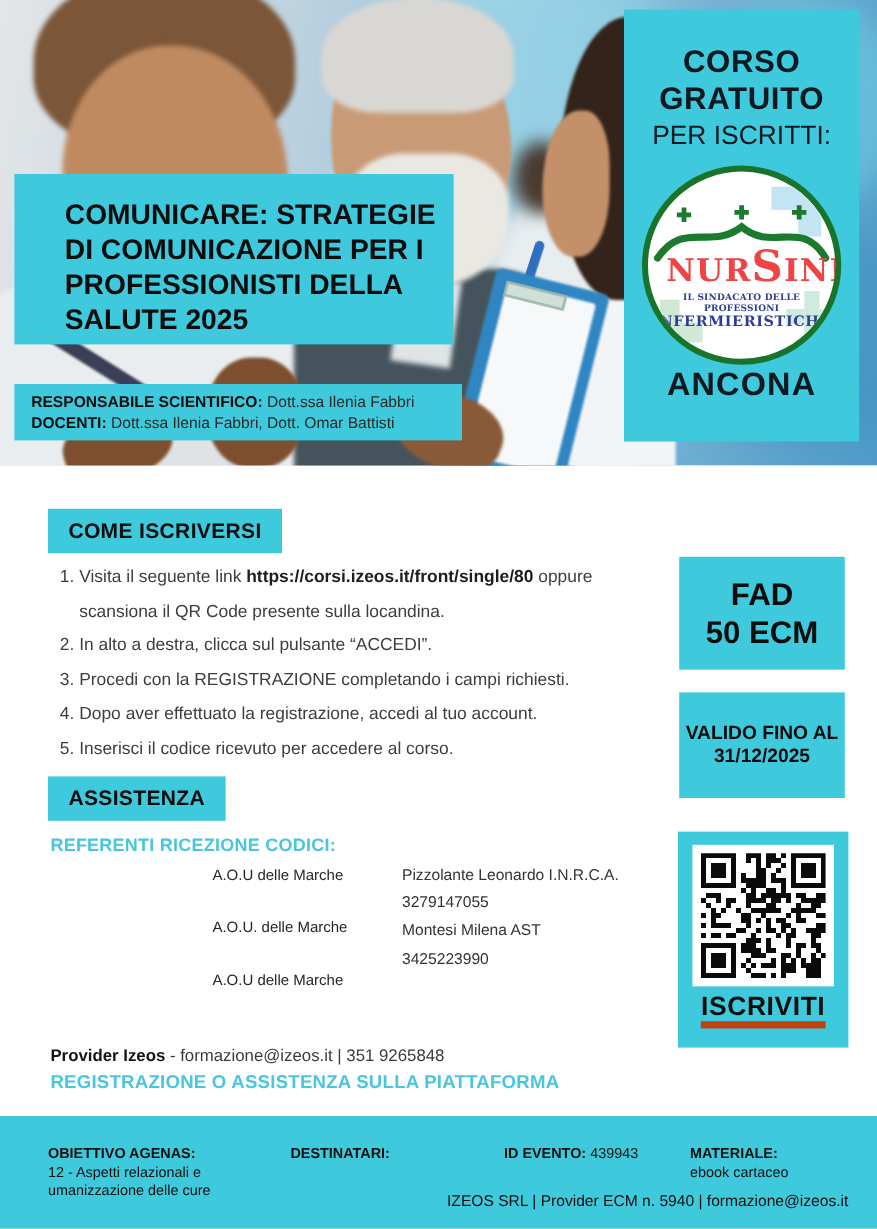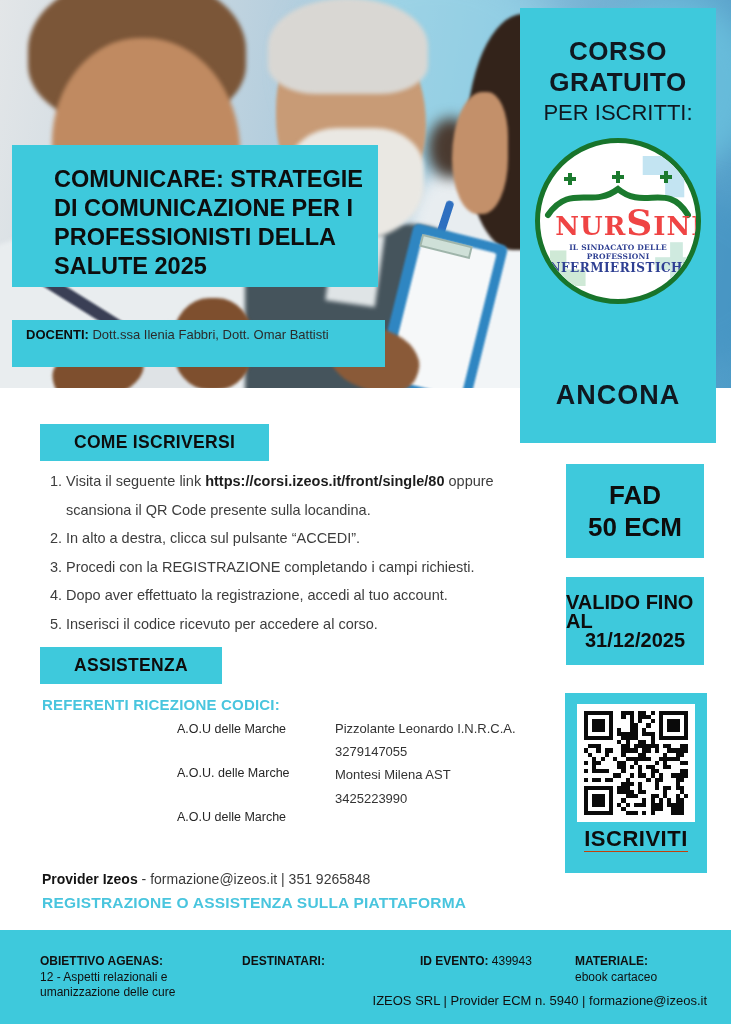--- a/index.html
+++ b/index.html
@@ -36,21 +36,21 @@
   .pen { left:428px; top:198px; width:8px; height:122px; background:#2e6fc0; transform:rotate(18deg); border-radius:4px; filter:blur(.5px); }
   .clipboard { left:393px; top:232px; width:97px; height:165px; background:#2f86c2; transform:rotate(14deg); border-radius:6px; filter:blur(1px); }
   .paper { left:404px; top:242px; width:76px; height:148px; background:#f6f8f9; transform:rotate(14deg); border-radius:3px; filter:blur(1px); }
   .clip { left:420px; top:240px; width:52px; height:13px; background:#cfe0d8; border:2px solid #9fb5ab; transform:rotate(14deg); filter:blur(.5px); }
   .tablet { left:66px; top:328px; width:152px; height:72px; background:#dfe3e6; transform:rotate(-12deg); border-radius:8px; filter:blur(1.5px); }
   .hand1 { left:52px; top:343px; width:92px; height:56px; background:#7e4f2e; border-radius:45%; transform:rotate(-15deg); filter:blur(1.5px); }
   .hand2 { left:173px; top:298px; width:80px; height:92px; background:#7e4f2e; border-radius:45%; filter:blur(1.5px); }
   .hand3 { left:328px; top:328px; width:92px; height:62px; background:#8a5a38; border-radius:45%; transform:rotate(20deg); filter:blur(1.5px); }
 
   
-  .promo { left:520px; top:8px; width:196px; height:435px; background:#3ec9dc;
+  .promo { left:520px; top:8px; width:196px; height:360px; background:#3ec9dc;
     display:flex; flex-direction:column; align-items:center; text-align:center; color:#101820; }
   .promo-l1, .promo-l2 { font-size:26px; font-weight:800; line-height:31px; letter-spacing:.5px; }
   .promo-l1 { margin-top:28px; }
   .promo-l3 { font-size:22px; font-weight:400; line-height:30px; }
   .logo-circle { position:relative; width:166px; height:166px; margin-top:10px; background:#fff;
     border:5px solid #18742b; border-radius:50%; overflow:hidden;
     display:flex; flex-direction:column; align-items:center; }
   .lcross { position:absolute; font-weight:700; line-height:1; }
   .lc1 { right:-14px; top:-18px; font-size:84px; color:#c3e4f2; }
   .lc2 { left:-12px; bottom:-16px; font-size:72px; color:#cfe9d6; }
@@ -67,42 +67,42 @@
 
   
   .title-block { left:12px; top:145px; width:366px; height:142px; background:#3ec9dc; padding:20px 0 0 42px; }
   .title-line { font-size:23.5px; line-height:29px; font-weight:800; white-space:nowrap; color:#0d0d0d; }
   .resp-strip { left:12px; top:320px; width:373px; height:47px; background:#3ec9dc; padding:6px 0 0 14px;
     font-size:13px; line-height:17.5px; }
   .resp-strip b { color:#0d0d0d; }
   .resp-strip span { color:#2b2b2b; }
 
   
-  .chip { background:#3ec9dc; padding:8px 34px; font-size:17.5px; font-weight:800; letter-spacing:.3px; color:#0d0d0d; display:inline-block; }
+  .chip { background:#3ec9dc; padding:8px 17px; font-size:17.5px; font-weight:800; letter-spacing:.3px; color:#0d0d0d; display:inline-block; }
   .come-box { left:40px; top:424px; }
   .assist-box { left:40px; top:647px; }
 
   
   .steps { left:40px; top:467px; width:516px; font-size:14.5px; line-height:28.5px; color:#3d3d3d; }
   .steps ol { margin:0; padding-left:26px; }
   .steps b { color:#1d1d1d; }
 
   
   .fad-box { left:566px; top:464px; width:138px; height:94px; background:#3ec9dc;
     display:flex; flex-direction:column; justify-content:center; align-items:center;
     font-size:26px; font-weight:800; line-height:32px; color:#0d0d0d; }
   .valido-box { left:566px; top:577px; width:138px; height:88px; background:#3ec9dc;
     display:flex; flex-direction:column; justify-content:center; align-items:center;
-    font-size:20px; font-weight:800; line-height:19px; color:#0d0d0d; }
+    font-size:16px; font-weight:800; line-height:19px; color:#0d0d0d; }
   .qr-panel { left:565px; top:693px; width:142px; height:180px; background:#3ec9dc;
     display:flex; flex-direction:column; align-items:center; }
   .qr-white { width:118px; height:118px; background:#fff; margin-top:11px;
     display:flex; justify-content:center; align-items:center; }
   .iscriviti { margin-top:5px; font-size:22px; font-weight:800; letter-spacing:.5px;
-    color:#0d0d0d; border-bottom:1px solid #c2410c; line-height:24px; cursor:pointer; }
+    color:#0d0d0d; border-bottom:6px solid #c2410c; line-height:24px; cursor:pointer; }
 
   
   .ref-title { left:42px; top:696px; font-size:15px; font-weight:800; color:#49c5de; letter-spacing:.2px; }
   .ref-col1 { left:42px; top:716px; font-size:13px; line-height:22px; }
   .ref-col1 .nm { font-weight:700; color:#1d1d1d; }
   .ref-col1 .ph { color:#3c3c3c; }
   .ref-col2 { left:177px; top:719px; font-size:12.5px; color:#262626; }
   .ref-col2 div { height:44px; line-height:20px; }
   .ref-col3 { left:335px; top:717px; font-size:13px; line-height:23.2px; color:#333; }
 
@@ -176,20 +176,21 @@
   </div>
 
   <div class="abs title-block">
     <div class="title-line">COMUNICARE: STRATEGIE</div>
     <div class="title-line">DI COMUNICAZIONE PER I</div>
     <div class="title-line">PROFESSIONISTI DELLA</div>
     <div class="title-line">SALUTE 2025</div>
   </div>
 
   <div class="abs resp-strip">
+    <div><b>RESPONSABILE SCIENTIFICO:</b> <span>Dott.ssa Ilenia Fabbri</span></div>
     <div><b>DOCENTI:</b> <span>Dott.ssa Ilenia Fabbri, Dott. Omar Battisti</span></div>
   </div>
 
   <div class="abs come-box">
     <span class="chip">COME ISCRIVERSI</span>
   </div>
 
   <div class="abs steps">
     <ol>
       <li><span>Visita il seguente link</span> <b>https://corsi.izeos.it/front/single/80</b> <span>oppure scansiona il QR Code presente sulla locandina.</span></li>

